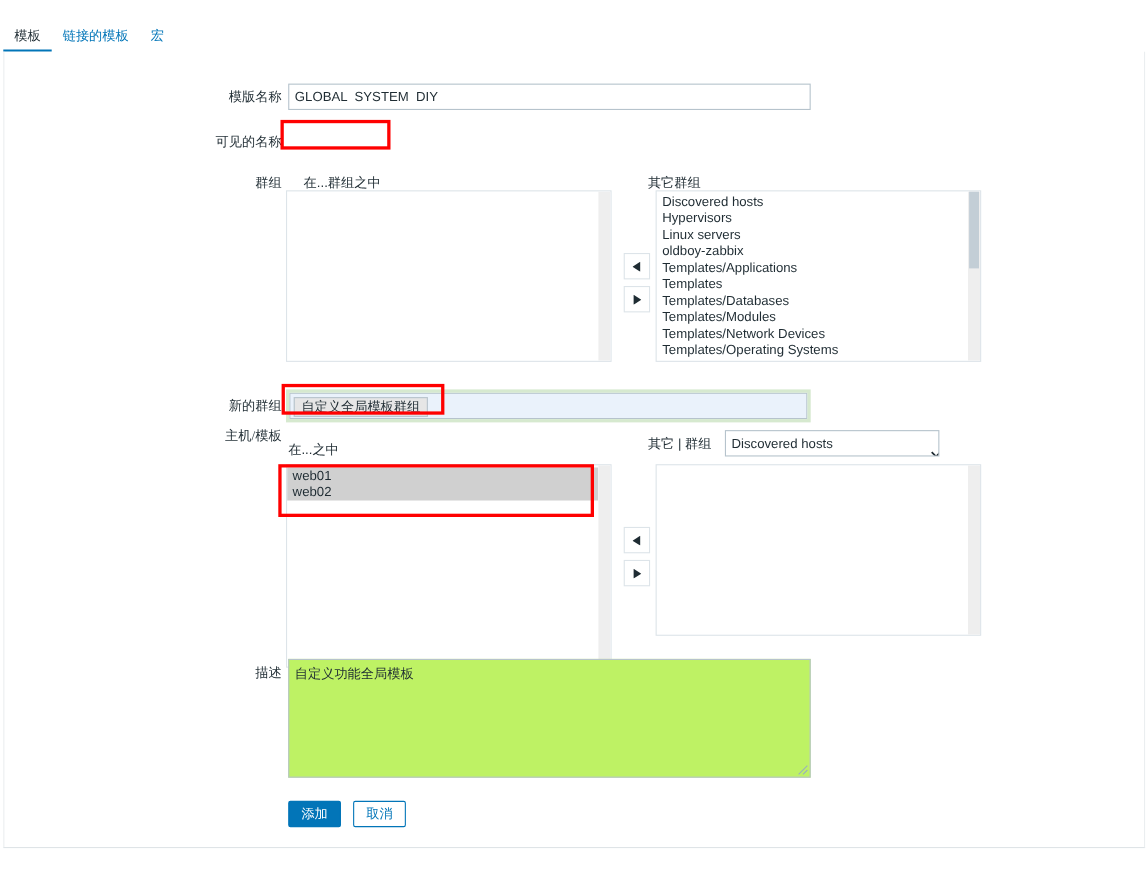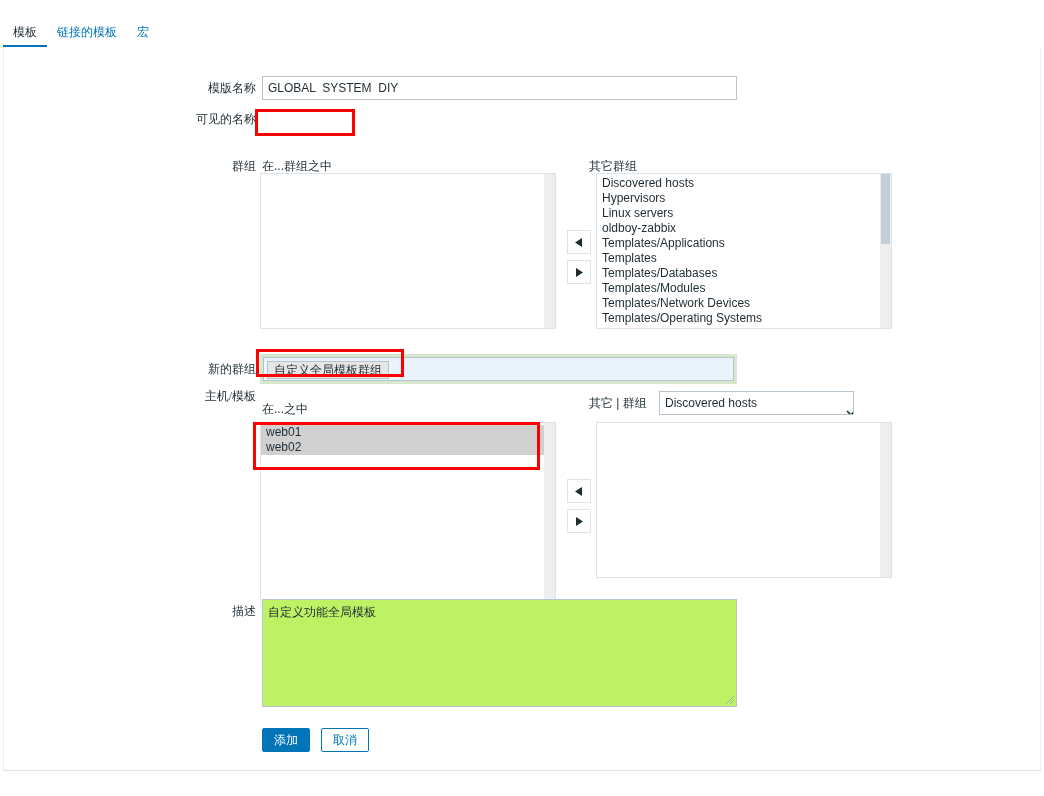--- a/index.html
+++ b/index.html
@@ -232,25 +232,25 @@
     <div class="tab active">模板</div>
     <div class="tab">链接的模板</div>
     <div class="tab">宏</div>
   </div>
 
   <div class="form-box">
 
     <div class="lbl" style="left:60px; top:33px; width:192px;">模版名称</div>
     <input class="txt" style="left: 258px; top: 29px; width: 475px;" value="GLOBAL  SYSTEM  DIY">
 
-    <div class="lbl" style="left:60px; top:64px; width:192px;">可见的名称</div>
+    <div class="lbl" style="left:60px; top:74px; width:192px;">可见的名称</div>
 
     <div class="lbl" style="left:60px; top:111px; width:192px;">群组</div>
 
-    <div class="cap" style="left:258px; top:111px;">在...群组之中</div>
+    <div class="cap" style="left:272px; top:111px;">在...群组之中</div>
     <div class="cap" style="left:585px; top:111px;">其它群组</div>
 
     <div class="listbox" style="left:256px; top:126px; width:296px; height:156px;">
       <div class="items"></div>
       <div class="scroll-track"></div>
     </div>
 
     <button class="arrow-btn" style="left:563px; top:183px;">
       <span>
         <svg width="8" height="9" viewBox="0 0 8 9">

